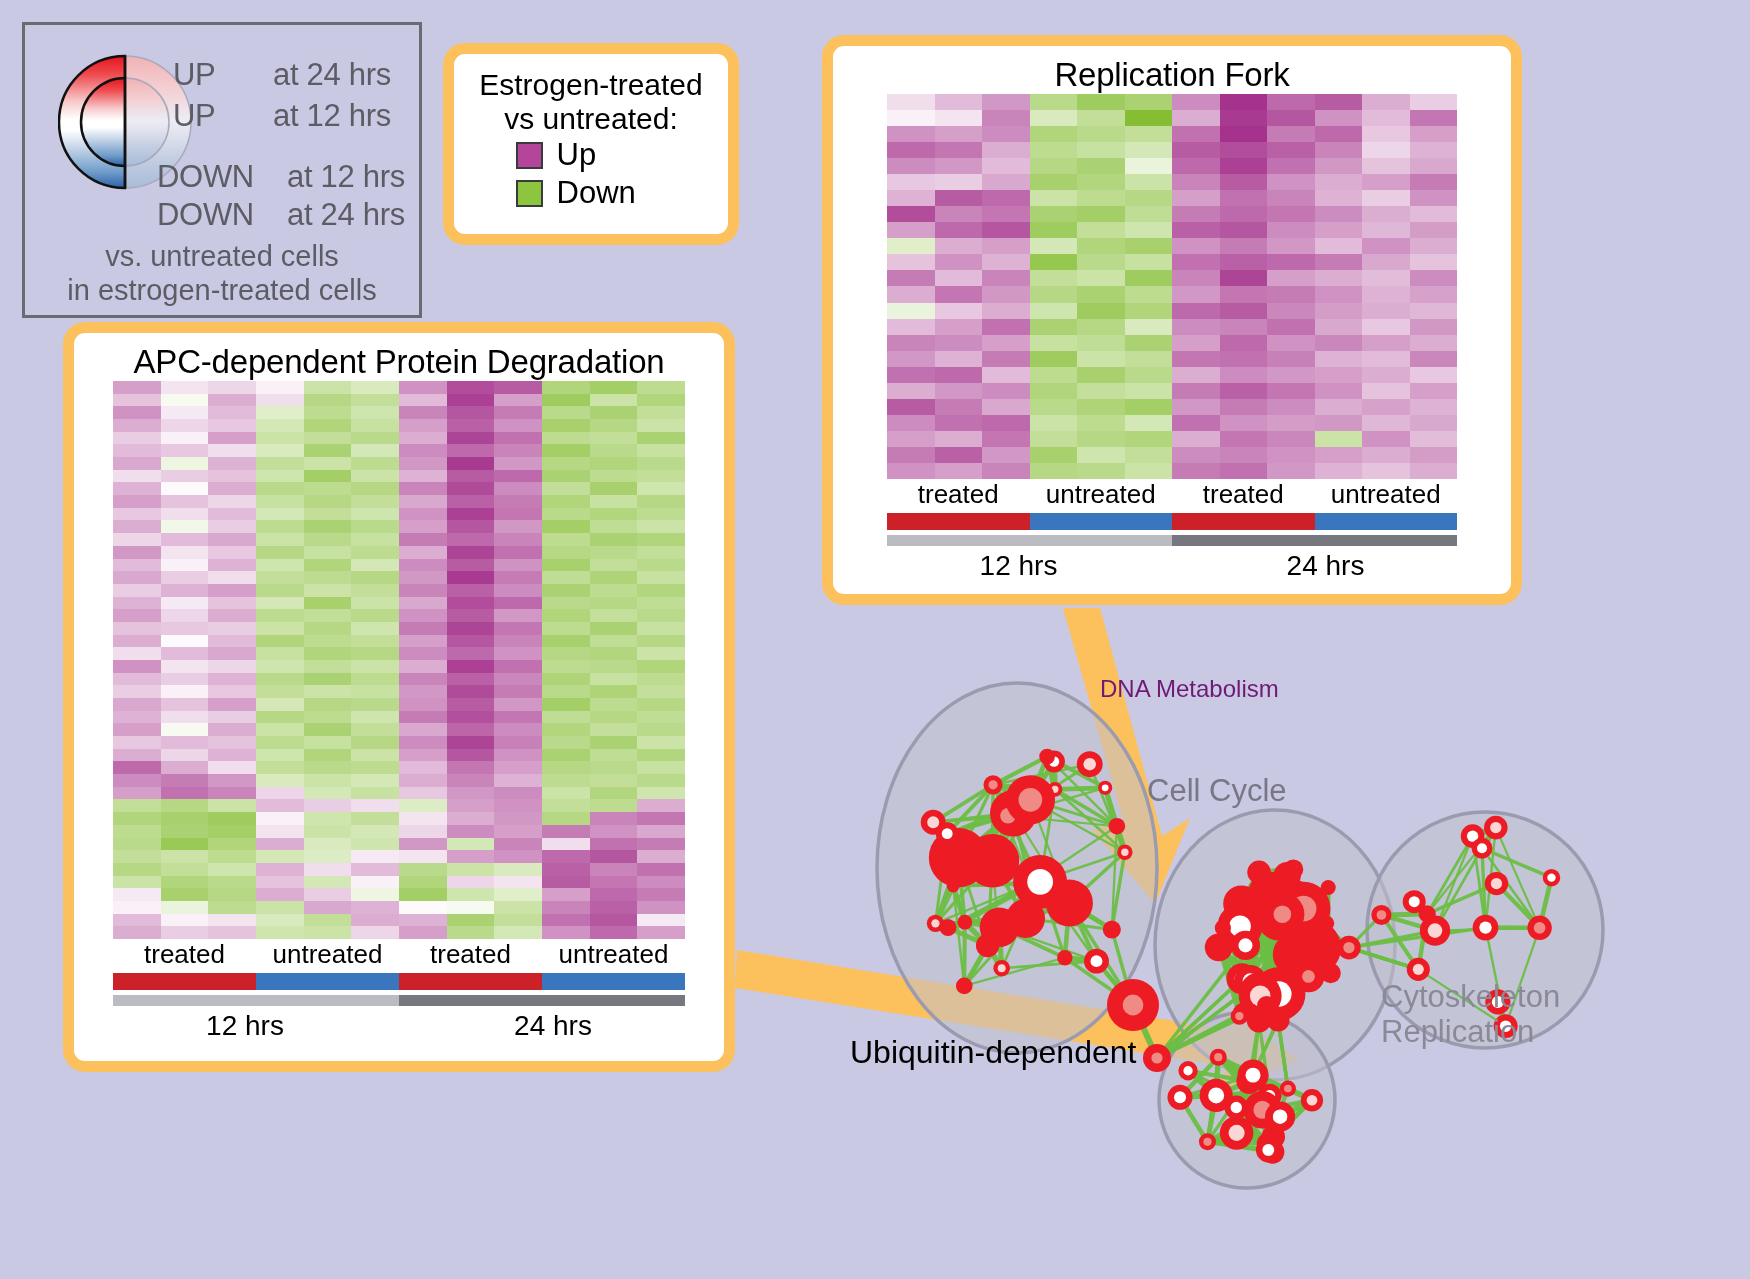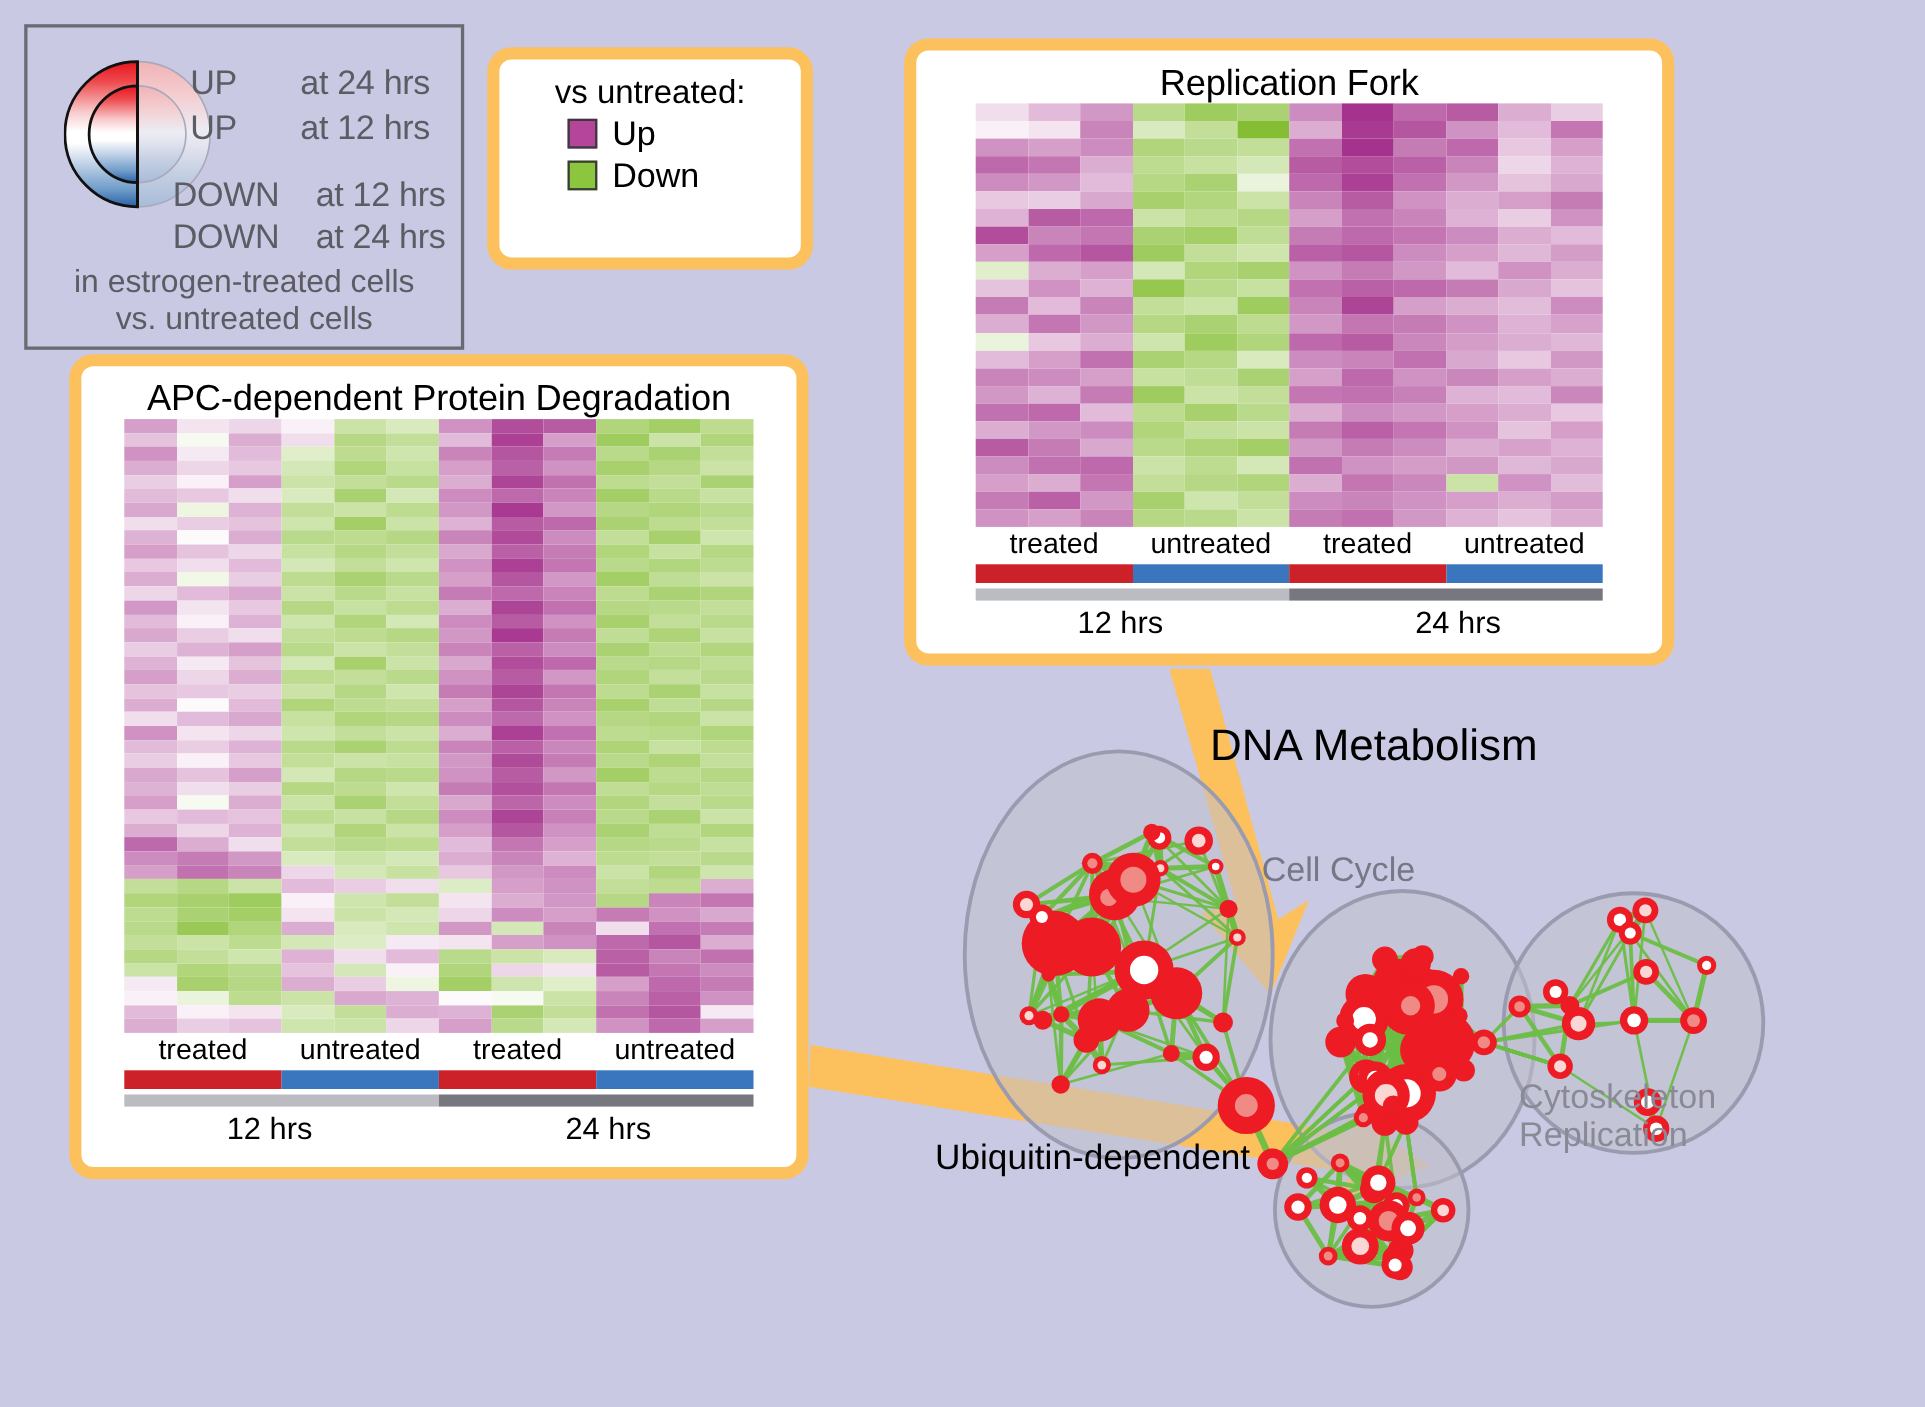--- a/index.html
+++ b/index.html
@@ -54,21 +54,21 @@
   .bar-row{display:flex;margin-top:3px;}
   .bar{height:17px;}
   .time-row{display:flex;margin-top:5px;}
   .tbar{height:11px;}
   .time-lbl-row{display:flex;margin-top:4px;gap:44px;}
   .time-lbl{font-size:28px;color:#000;text-align:center;}
 
   
   #net{left:795px;top:610px;width:955px;height:669px;}
   .clus-lbl{position:absolute;white-space:nowrap;}
-  #lbl-dna{font-size:40px;color:#000000;left:305px;top:46px;}
+  #lbl-dna{font-size:24px;color:#701a75;left:305px;top:65px;}
   #lbl-cc{font-size:31px;color:#777785;left:352px;top:163px;}
   #lbl-mt{font-size:31px;color:#8a8a96;left:586px;top:370px;line-height:1.12;}
   #lbl-ub{font-size:32px;color:#000;left:55px;top:425px;line-height:1.12;}
 
   
   #arrows{left:0;top:0;width:1750px;height:1279px;pointer-events:none;}
 </style>
 </head>
 <body>
 
@@ -113,27 +113,28 @@
   <div class="abs ring-lbl" style="left:148px;top:73px;">UP</div>
   <div class="abs ring-lbl" style="left:248px;top:73px;">at 12 hrs</div>
 
   <div class="abs ring-lbl" style="left:132px;top:134px;">DOWN</div>
   <div class="abs ring-lbl" style="left:262px;top:134px;">at 12 hrs</div>
 
   <div class="abs ring-lbl" style="left:132px;top:172px;">DOWN</div>
   <div class="abs ring-lbl" style="left:262px;top:172px;">at 24 hrs</div>
 
   <div class="abs" style="left:0;top:214px;width:100%;">
+    <div class="ring-sub">vs. untreated cells</div>
     <div class="ring-sub">in estrogen-treated cells</div>
-    <div class="ring-sub">vs. untreated cells</div>
   </div>
 </div>
 
 <div class="abs card" id="ud-legend">
   <div id="ud-inner">
+    <div class="ud-title">Estrogen-treated</div>
     <div class="ud-title">vs untreated:</div>
     <div class="ud-row">
       <span class="sw" id="sw-up" style="background: rgb(181, 69, 155);"></span>
       <span class="ud-lbl">Up</span>
     </div>
     <div class="ud-row">
       <span class="sw" id="sw-down" style="background: rgb(140, 198, 62);"></span>
       <span class="ud-lbl">Down</span>
     </div>
   </div>

